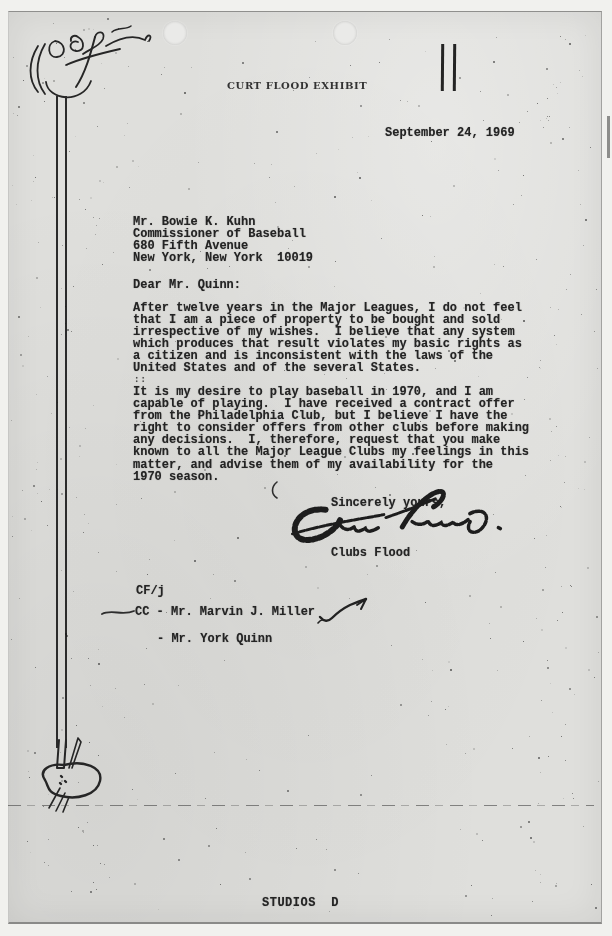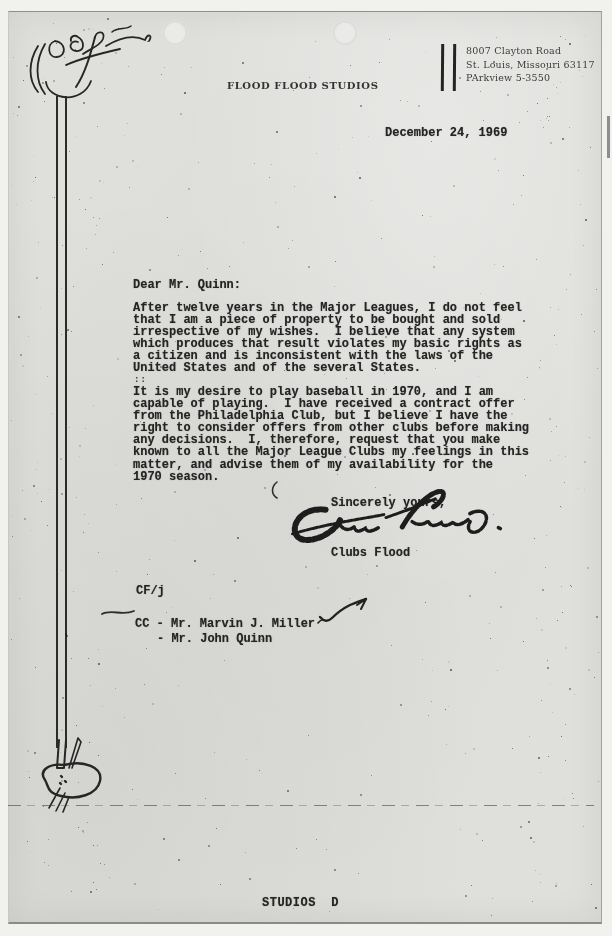--- a/index.html
+++ b/index.html
@@ -28,21 +28,21 @@
         font-size:9.5px;line-height:13.6px;color:#3b3b3b;letter-spacing:.2px;white-space:pre;}
   .date{left:385px;top:127px;}
   .recipient{left:133px;top:216px;}
   .salutation{left:133px;top:279px;}
   .para1{left:133px;top:302px;}
   .stray{left:134px;top:374px;font-size:9px;letter-spacing:1px;opacity:.8;}
   .para2{left:133px;top:386px;}
   .closing{left:331px;top:497px;}
   .typed-name{left:331px;top:547px;}
   .ref{left:136px;top:585px;}
-  .cc1{left:135px;top:606px;margin-top:12px;}
+  .cc1{left:135px;top:606px;}
   .cc2{left:157px;top:633px;}
   .exhibit{left:262px;top:897px;letter-spacing:.5px;}
   .hole{position:absolute;width:24px;height:24px;border-radius:50%;
         background:radial-gradient(circle,#eaeae8 55%,#e2e2e0 100%);
         box-shadow:inset 0 0 3px rgba(0,0,0,.16), 0 0 2px rgba(255,255,255,.5);}
   .hole1{left:163px;top:21px;} .hole2{left:333px;top:21px;}
   .stem{position:absolute;left:56px;top:96px;width:7px;height:652px;
         border-left:2px solid #2b2b2b;border-right:2px solid #2b2b2b;}
   .monogram{position:absolute;left:26px;top:24px;}
   .palette{position:absolute;left:36px;top:736px;}
@@ -79,27 +79,28 @@
   <div class="stem"></div>
 
   <svg class="palette" width="74" height="80" viewBox="0 0 74 80" fill="none" stroke="#262626" stroke-linecap="round">
     <path d="M23 4 L 21 32 M30 4 L 28 32 M21 32 L 28 32" stroke-width="2"></path>
     <path d="M42 2 L 33 32 M45 6 L 36 32 M42 2 L 45 6" stroke-width="1.6"></path>
     <path d="M9 44 C 2 34, 14 27, 28 29 C 48 24, 67 31, 64 45 C 61 59, 41 64, 25 60 C 11 57, 13 51, 9 44 Z" stroke-width="2.4"></path>
     <path d="M25 40 l 1 1 M29 45 l 1 1 M24 47 l 1 1" stroke-width="2.4"></path>
     <path d="M13 72 L 24 52 M20 75 L 29 57 M27 76 L 33 61" stroke-width="1.6"></path>
   </svg>
 
-  <div class="lh-sub">FLOOD FLOOD STUDIOS</div>
+  <div class="lh-sub">CURT FLOOD EXHIBIT</div>
   <div class="lh-bars"></div>
-  <div class="lh-addr">8007 Clayton Road
-St. Louis, Missouri 63117
-PArkview 5-3550</div>
-
-  <div class="type date">December 24, 1969</div>
+
+  <div class="type date">September 24, 1969</div>
+  <div class="type recipient">Mr. Bowie K. Kuhn
+Commissioner of Baseball
+680 Fifth Avenue
+New York, New York  10019</div>
   <div class="type salutation">Dear Mr. Quinn:</div>
   <div class="type para1">After twelve years in the Major Leagues, I do not feel
 that I am a piece of property to be bought and sold
 irrespective of my wishes.  I believe that any system
 which produces that result violates my basic rights as
 a citizen and is inconsistent with the laws of the
 United States and of the several States.</div>
   <div class="type stray">::</div>
   <div class="type para2">It is my desire to play baseball in 1970, and I am
 capable of playing.  I have received a contract offer
@@ -135,21 +136,21 @@
   </svg>
 
   <div class="type cc1">CC - Mr. Marvin J. Miller</div>
 
   <svg class="penmark" style="left:316px;top:597px" width="54" height="28" viewBox="0 0 54 28" fill="none" stroke="#222" stroke-linecap="round">
     <path d="M4 20 q 6 7 12 1 q 8 -8 18 -13 Q 44 4, 50 2" stroke-width="2.4"></path>
     <path d="M41 8 L 50 2 M45 12 L 50 2" stroke-width="2"></path>
     <path d="M2 26 q 3 -4 6 -3" stroke-width="1.6"></path>
   </svg>
 
-  <div class="type cc2">- Mr. John Quinn</div>
+  <div class="type cc2">- Mr. York Quinn</div>
 
   <div class="streak"></div>
   <div class="edge-mark"></div>
 
   <div class="type exhibit">STUDIOS  D</div>
 
   <div id="noise">
       <i style="left: 315.7px; top: 839.4px; width: 1px; height: 1px; opacity: 0.57;"></i>
       <i style="left: 316.4px; top: 152.6px; width: 1px; height: 1px; opacity: 0.26;"></i>
       <i style="left: 597.8px; top: 652.3px; width: 1px; height: 1px; opacity: 0.34;"></i>

